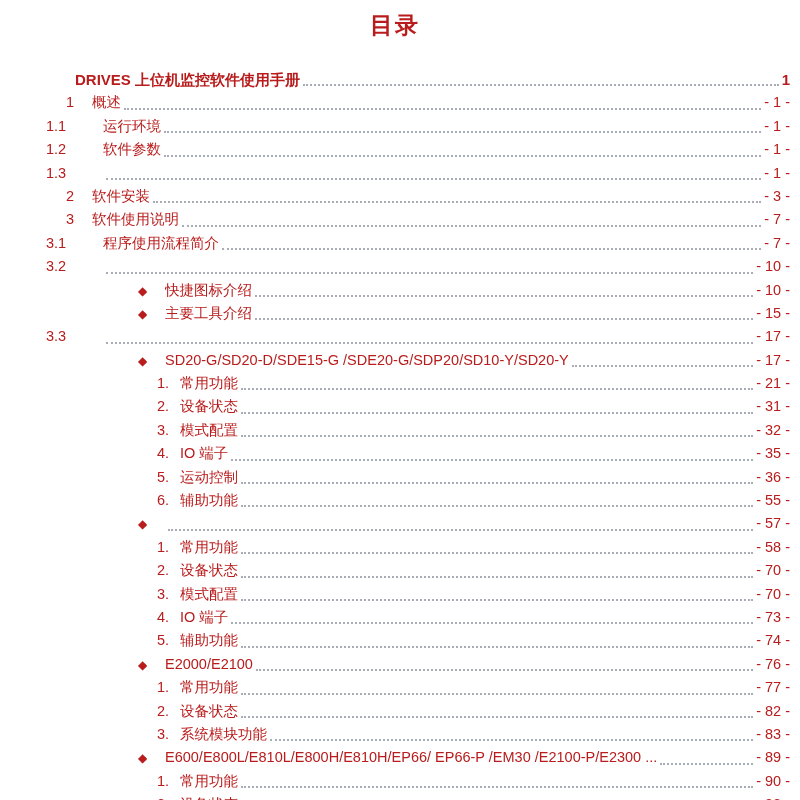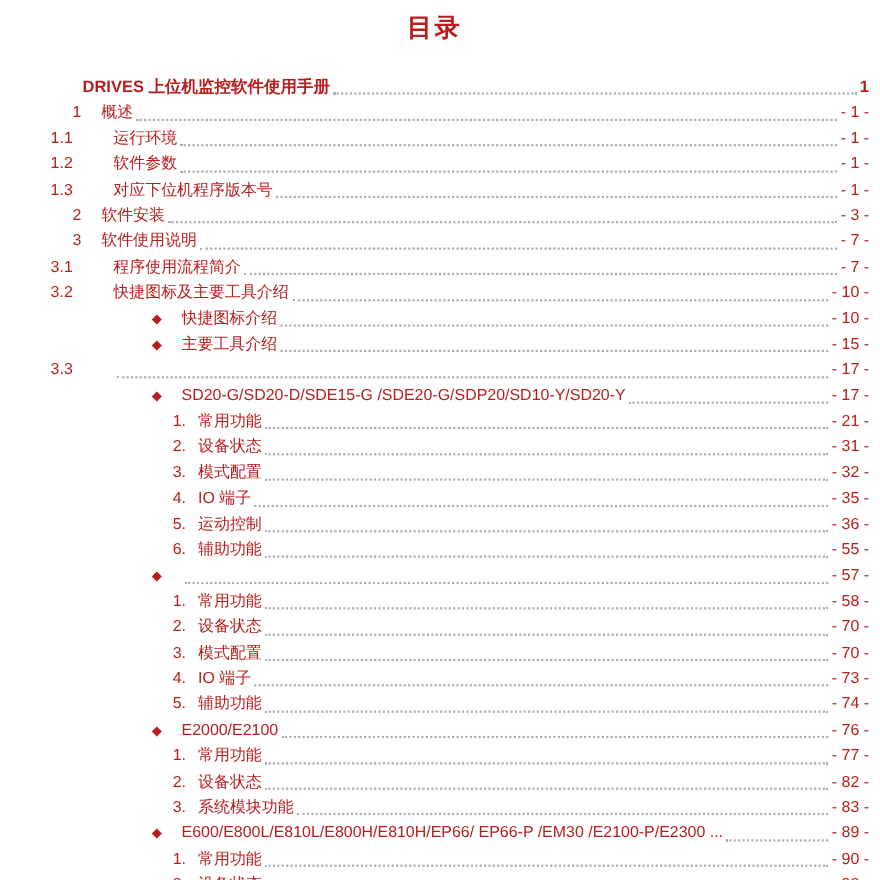--- a/index.html
+++ b/index.html
@@ -105,21 +105,20 @@
     <span class="pagenum">- 1 -</span>
   </div>
       <div class="toc-row lvl-section">
     <span class="num">1.2</span>
     <span class="label">软件参数</span>
     <span class="leader"></span>
     <span class="pagenum">- 1 -</span>
   </div>
       <div class="toc-row lvl-section">
     <span class="num">1.3</span>
-    <span class="label">对应下位机程序版本号</span>
     <span class="leader"></span>
     <span class="pagenum">- 1 -</span>
   </div>
       <div class="toc-row lvl-chapter">
     <span class="num">2</span>
     <span class="label">软件安装</span>
     <span class="leader"></span>
     <span class="pagenum">- 3 -</span>
   </div>
       <div class="toc-row lvl-chapter">
@@ -129,21 +128,20 @@
     <span class="pagenum">- 7 -</span>
   </div>
       <div class="toc-row lvl-section">
     <span class="num">3.1</span>
     <span class="label">程序使用流程简介</span>
     <span class="leader"></span>
     <span class="pagenum">- 7 -</span>
   </div>
       <div class="toc-row lvl-section">
     <span class="num">3.2</span>
-    <span class="label">快捷图标及主要工具介绍</span>
     <span class="leader"></span>
     <span class="pagenum">- 10 -</span>
   </div>
       <div class="toc-row lvl-bullet">
     <span class="num">◆</span>
     <span class="label">快捷图标介绍</span>
     <span class="leader"></span>
     <span class="pagenum">- 10 -</span>
   </div>
       <div class="toc-row lvl-bullet">

